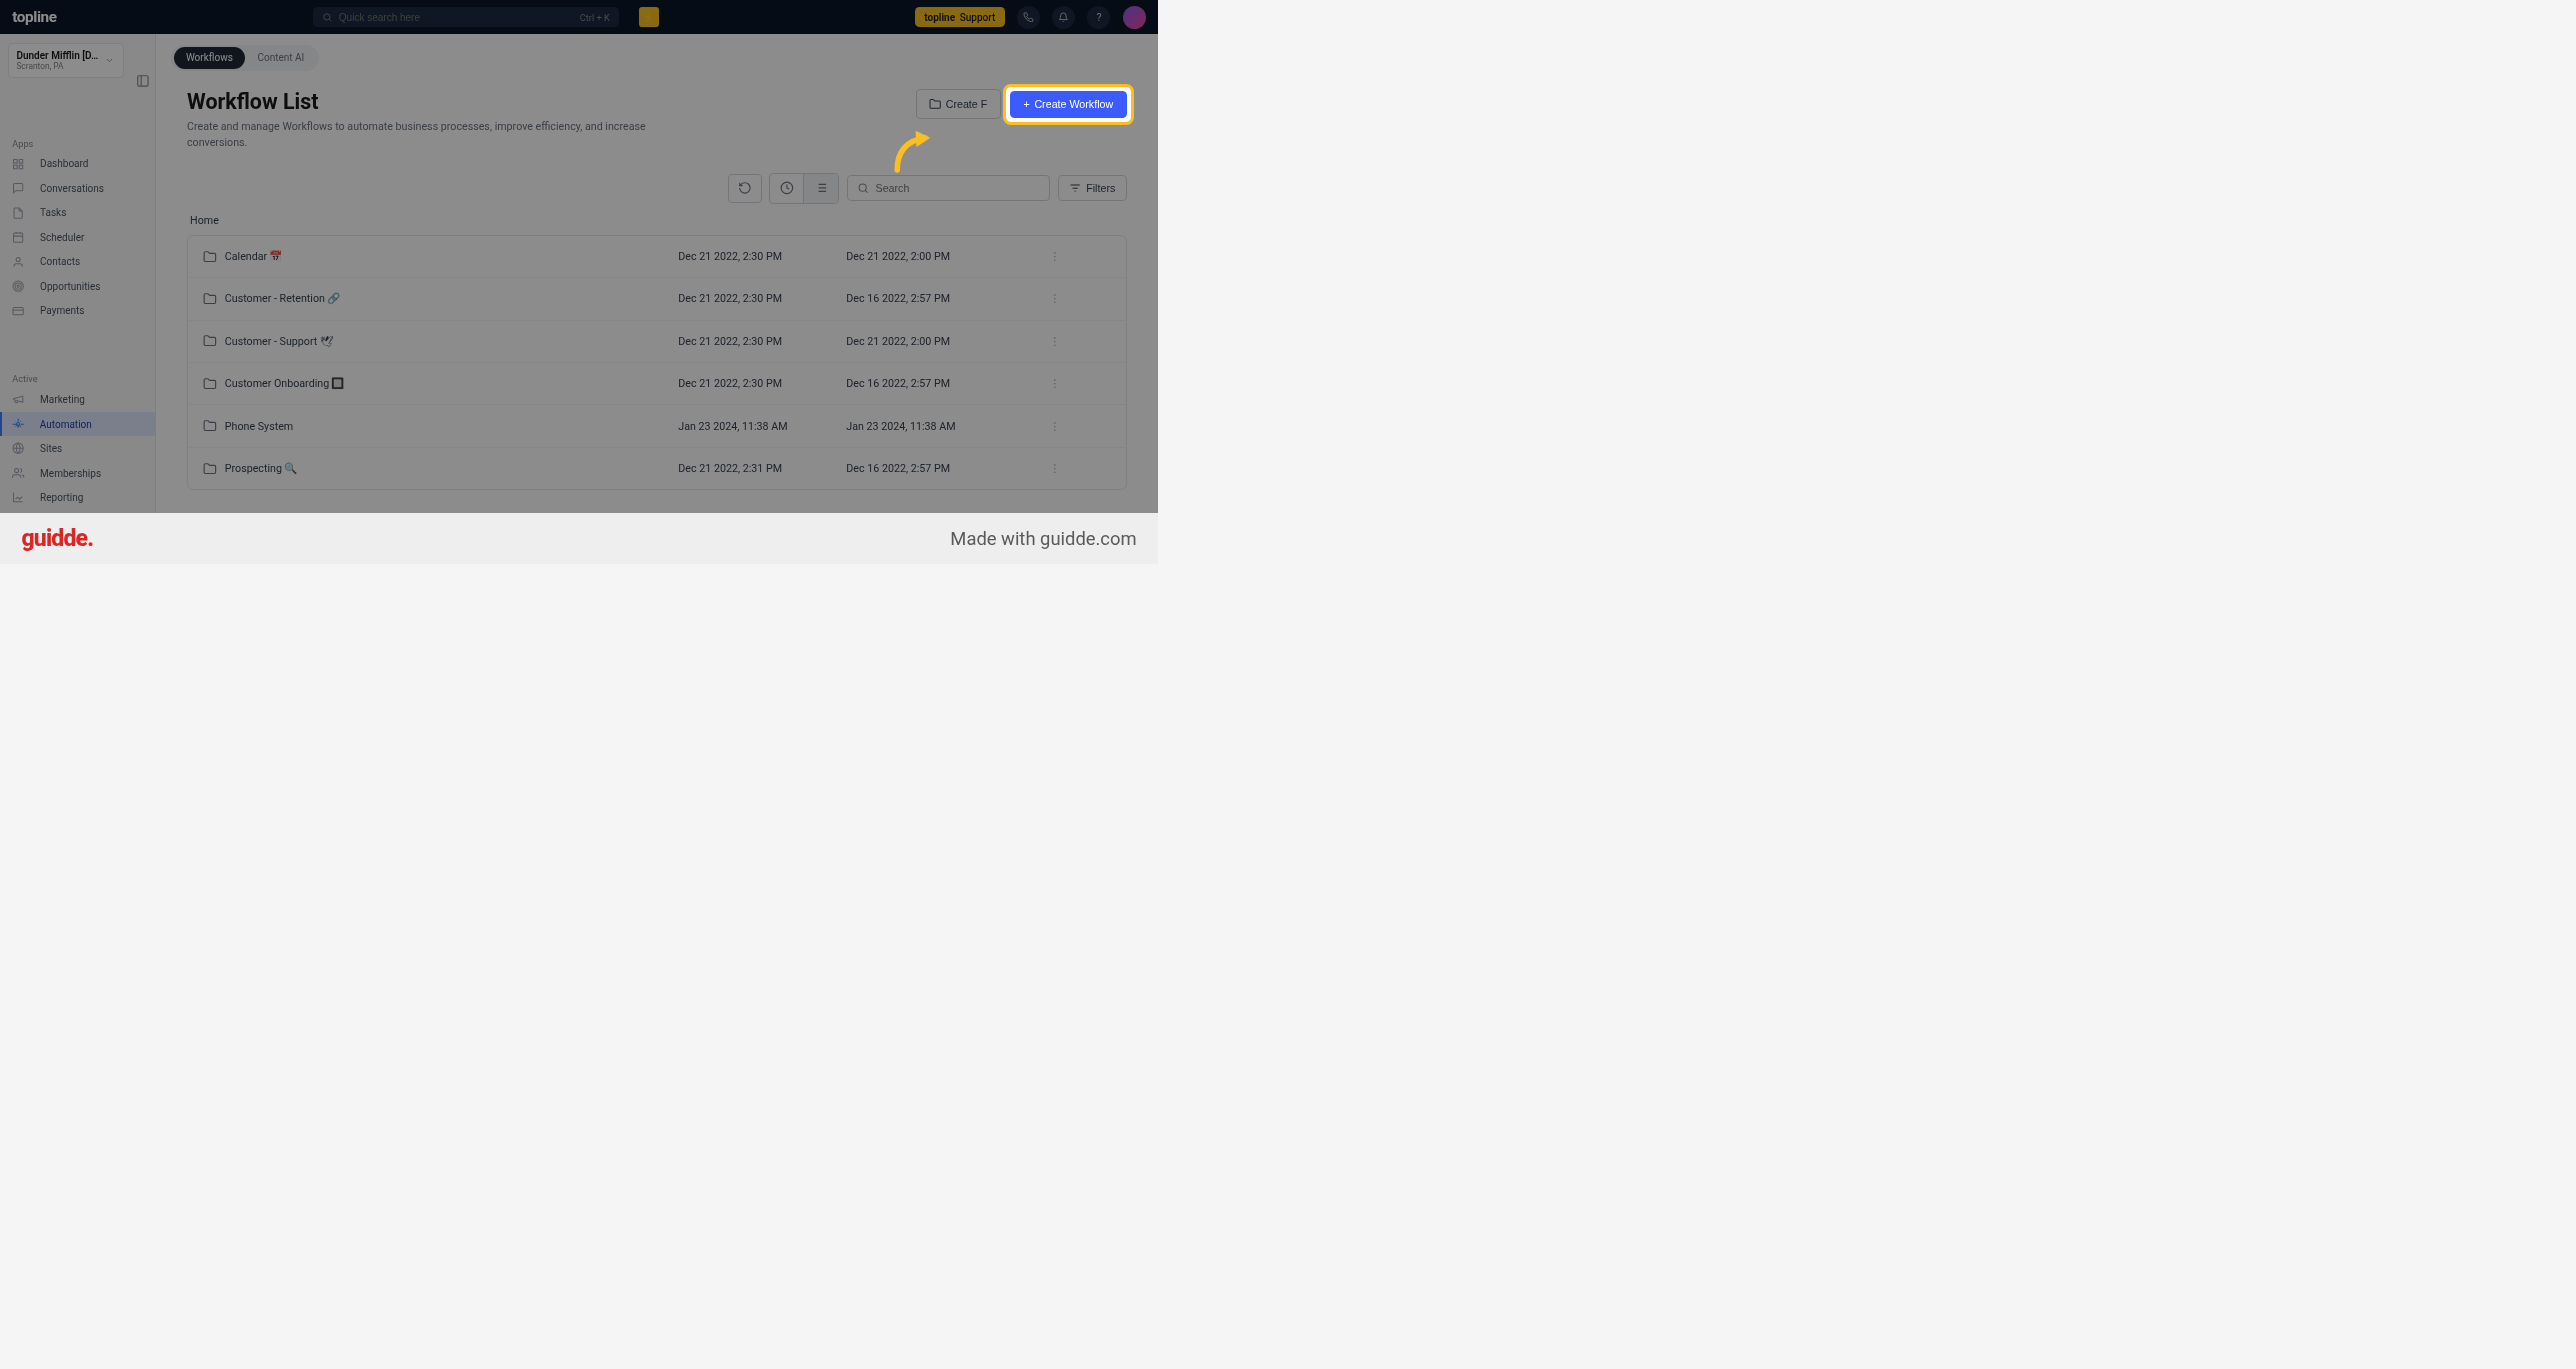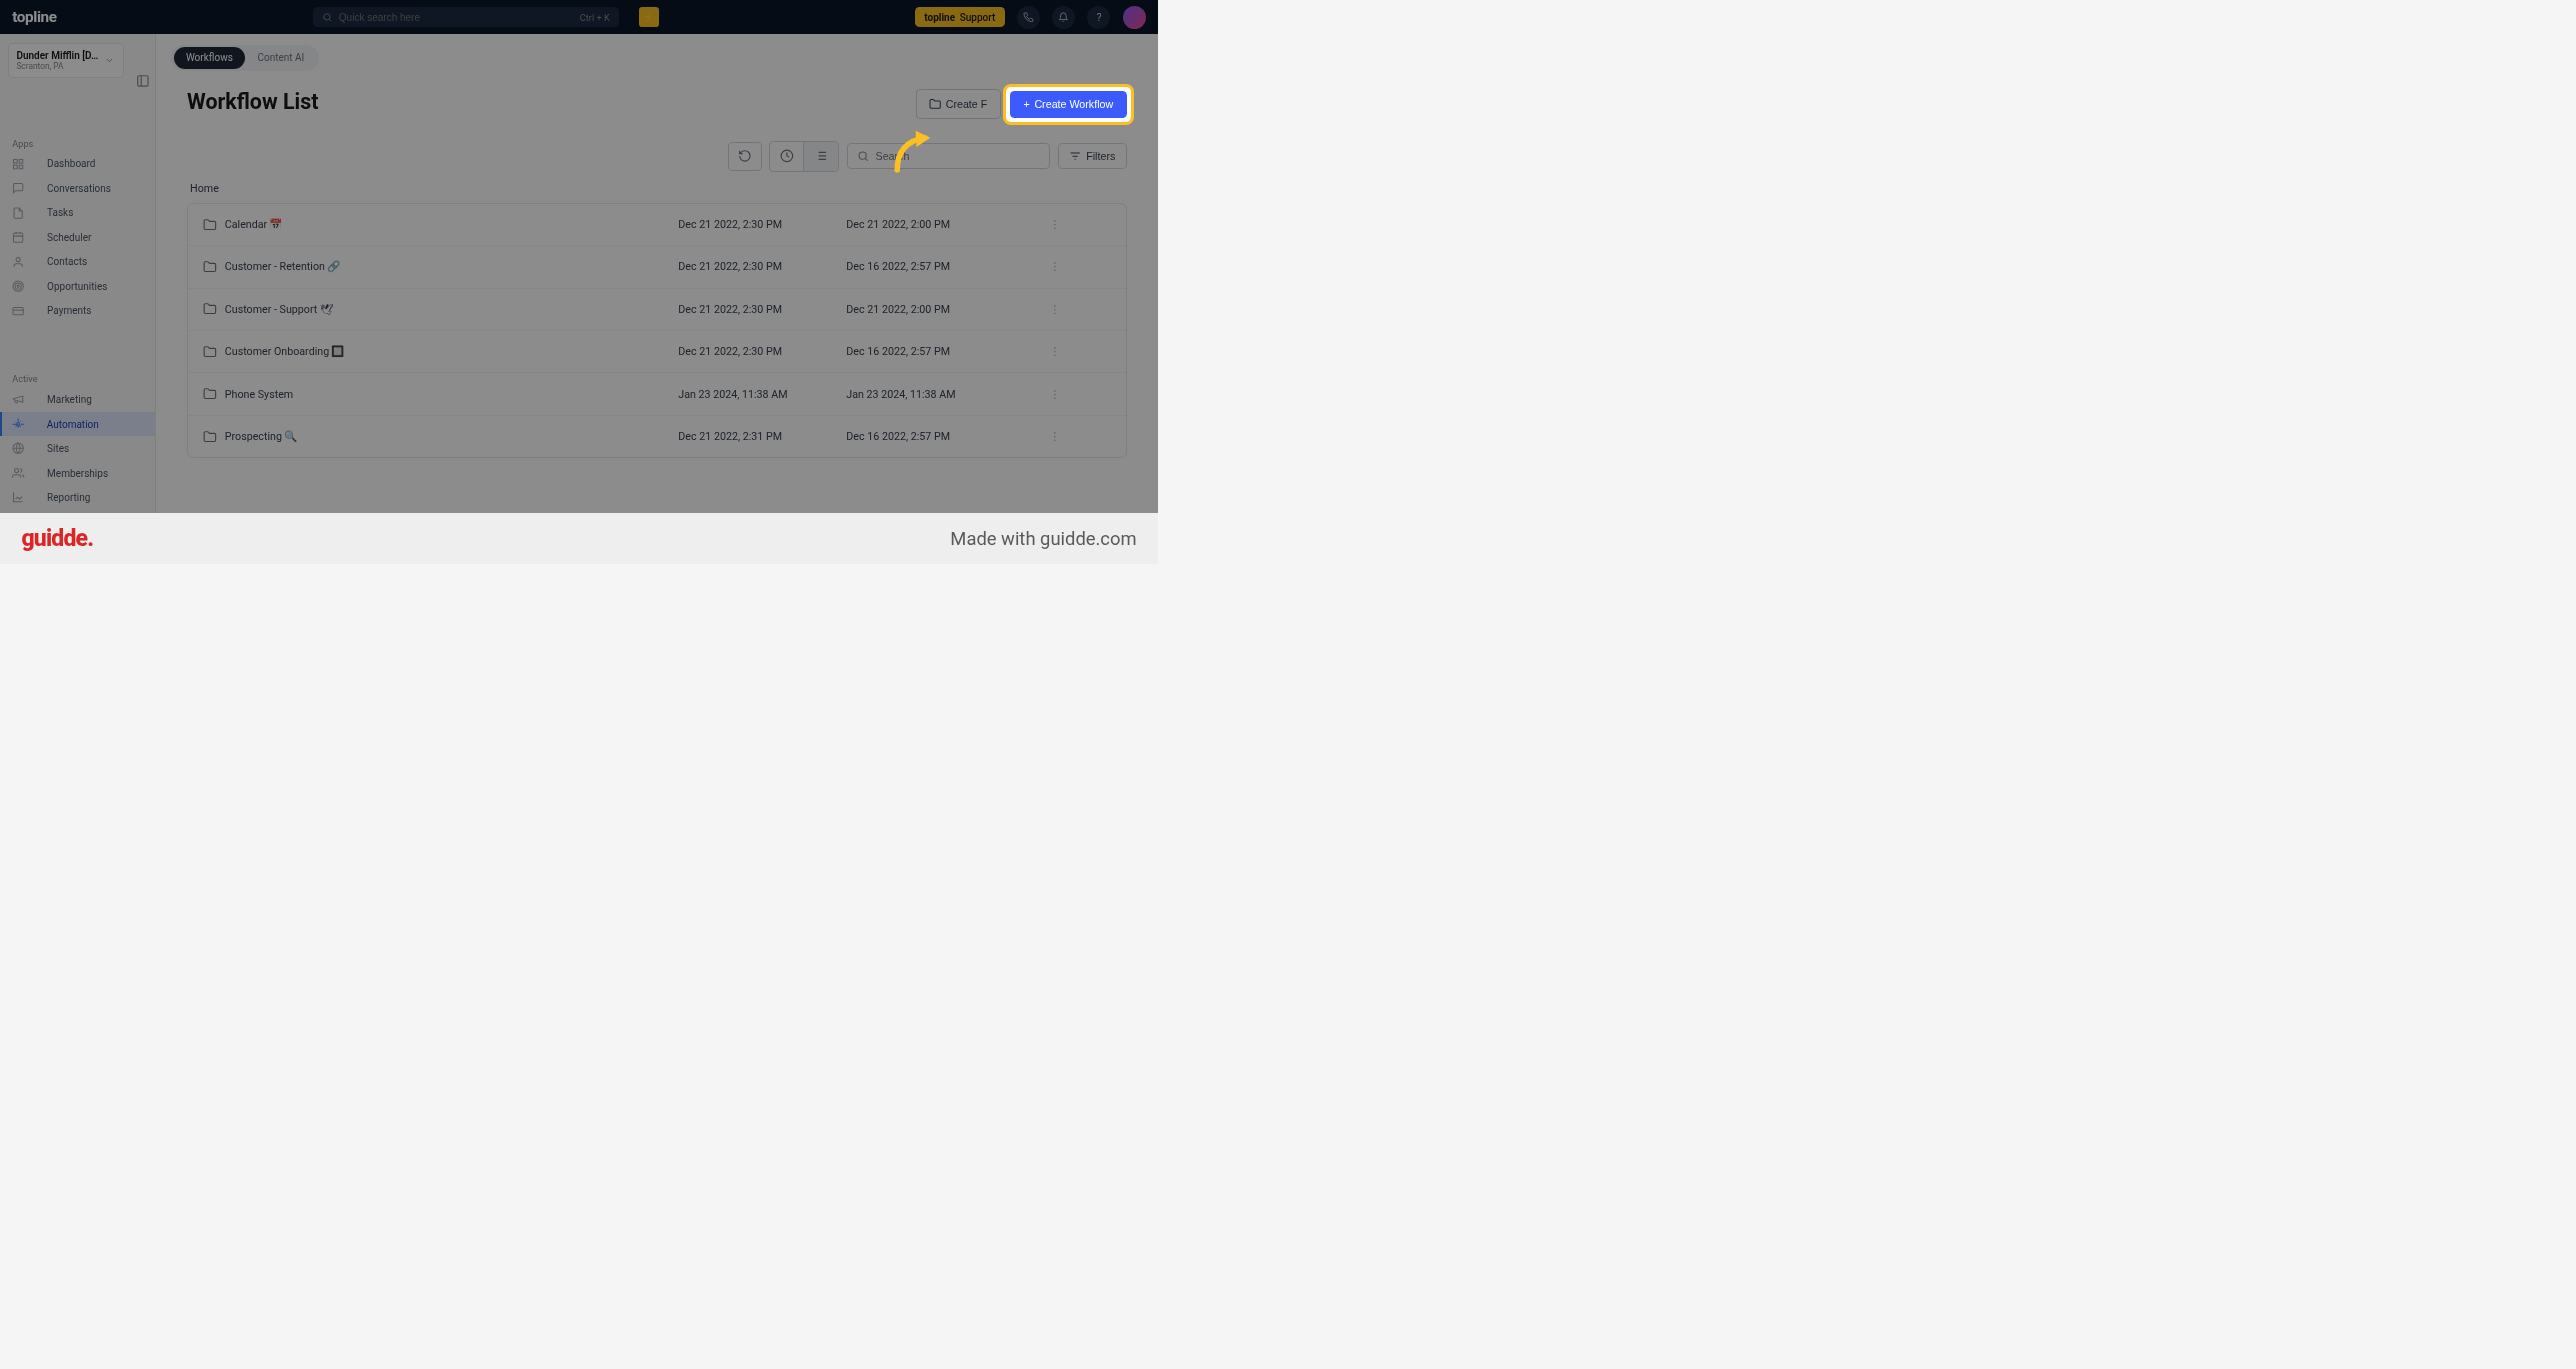--- a/index.html
+++ b/index.html
@@ -16,21 +16,21 @@
 .icon-btn { width: 23px; height: 23px; border-radius: 50%; background: #1a2a40; color: #ccc; display: flex; align-items: center; justify-content: center; font-size: 10.7px; }
 .avatar { width: 23px; height: 23px; border-radius: 50%; background: linear-gradient(135deg,#8b5cf6,#ec4899); }
 .body-wrap { display: flex; height: calc(100% - 34px); }
 .sidebar { width: 156px; background: #f9fafb; border-right: 0.8px solid #e5e7eb; padding: 9.2px 0; overflow-y: auto; }
 .org-select { margin: 0 7.7px 9.2px; background: #fff; border: 0.8px solid #e5e7eb; border-radius: 4.6px; padding: 6.1px 7.7px; display: flex; align-items: center; gap: 6.1px; }
 .org-text { flex: 1; overflow: hidden; }
 .org-name { font-size: 10px; font-weight: 600; white-space: nowrap; overflow: hidden; text-overflow: ellipsis; }
 .org-sub { font-size: 8.4px; color: #888; }
 .panel-icon { color: #888; margin-left: 4.6px; }
 .side-header { font-size: 9.2px; color: #888; padding: 6.1px 12.3px 3.1px; margin-top: 44px; }
-.side-item { display: flex; align-items: center; gap: 21px; padding: 6.1px 12.3px; font-size: 10px; color: #4b5563; cursor: pointer; }
+.side-item { display: flex; align-items: center; gap: 14px; padding: 6.1px 12.3px; font-size: 10px; color: #4b5563; cursor: pointer; }
 .side-item.active { background: #e0e7ff; color: #1e40af; border-left: 2.3px solid #3b82f6; padding-left: 10px; }
 .side-item .ico { width: 13.8px; text-align: center; color: #9ca3af; }
 .side-item.active .ico { color: #3b82f6; }
 .badge-red { background: #dc2626; color: #fff; border-radius: 7.7px; padding: 0.8px 4.6px; font-size: 7.7px; position: relative; left:-21.4px; top:-7.7px; }
 .main { flex: 1; background: #fff; overflow-y: auto; }
 .tabs-bar { padding: 10.7px 15.3px; }
 .tab-pill-group { display: inline-flex; background: #f3f4f6; border-radius: 15.3px; padding: 2.3px; }
 .tab-pill { padding: 5.4px 12.3px; border-radius: 13.8px; font-size: 10px; color: #6b7280; cursor: pointer; text-align: right; }
 .tab-pill.active { background: #1f2937; color: #fff; }
 .content { padding: 7.7px 31px 15.3px; }
@@ -272,20 +272,21 @@
       <div class="tabs-bar">
         <div class="tab-pill-group" id="tab-group">
             <div class="tab-pill active">Workflows</div>
             <div class="tab-pill">Content AI</div>
           </div>
       </div>
       <div class="content">
         <div class="page-header">
           <div>
             <div class="page-title">Workflow List</div>
+            <div class="page-desc">Create and manage Workflows to automate business processes, improve efficiency, and increase conversions.</div>
           </div>
           <div class="header-actions">
             <button class="btn-outline">
               <span>
                 <svg width="12.3" height="12.3" viewBox="0 0 24 24" fill="none" stroke="currentColor" stroke-width="2">
                     <path d="M4 20h16a2 2 0 0 0 2-2V8a2 2 0 0 0-2-2h-7.93a2 2 0 0 1-1.66-.9l-.82-1.2A2 2 0 0 0 7.93 3H4a2 2 0 0 0-2 2v13c0 1.1.9 2 2 2Z"></path>
                   </svg>
               </span>
               <span>Create F</span>
             </button>

